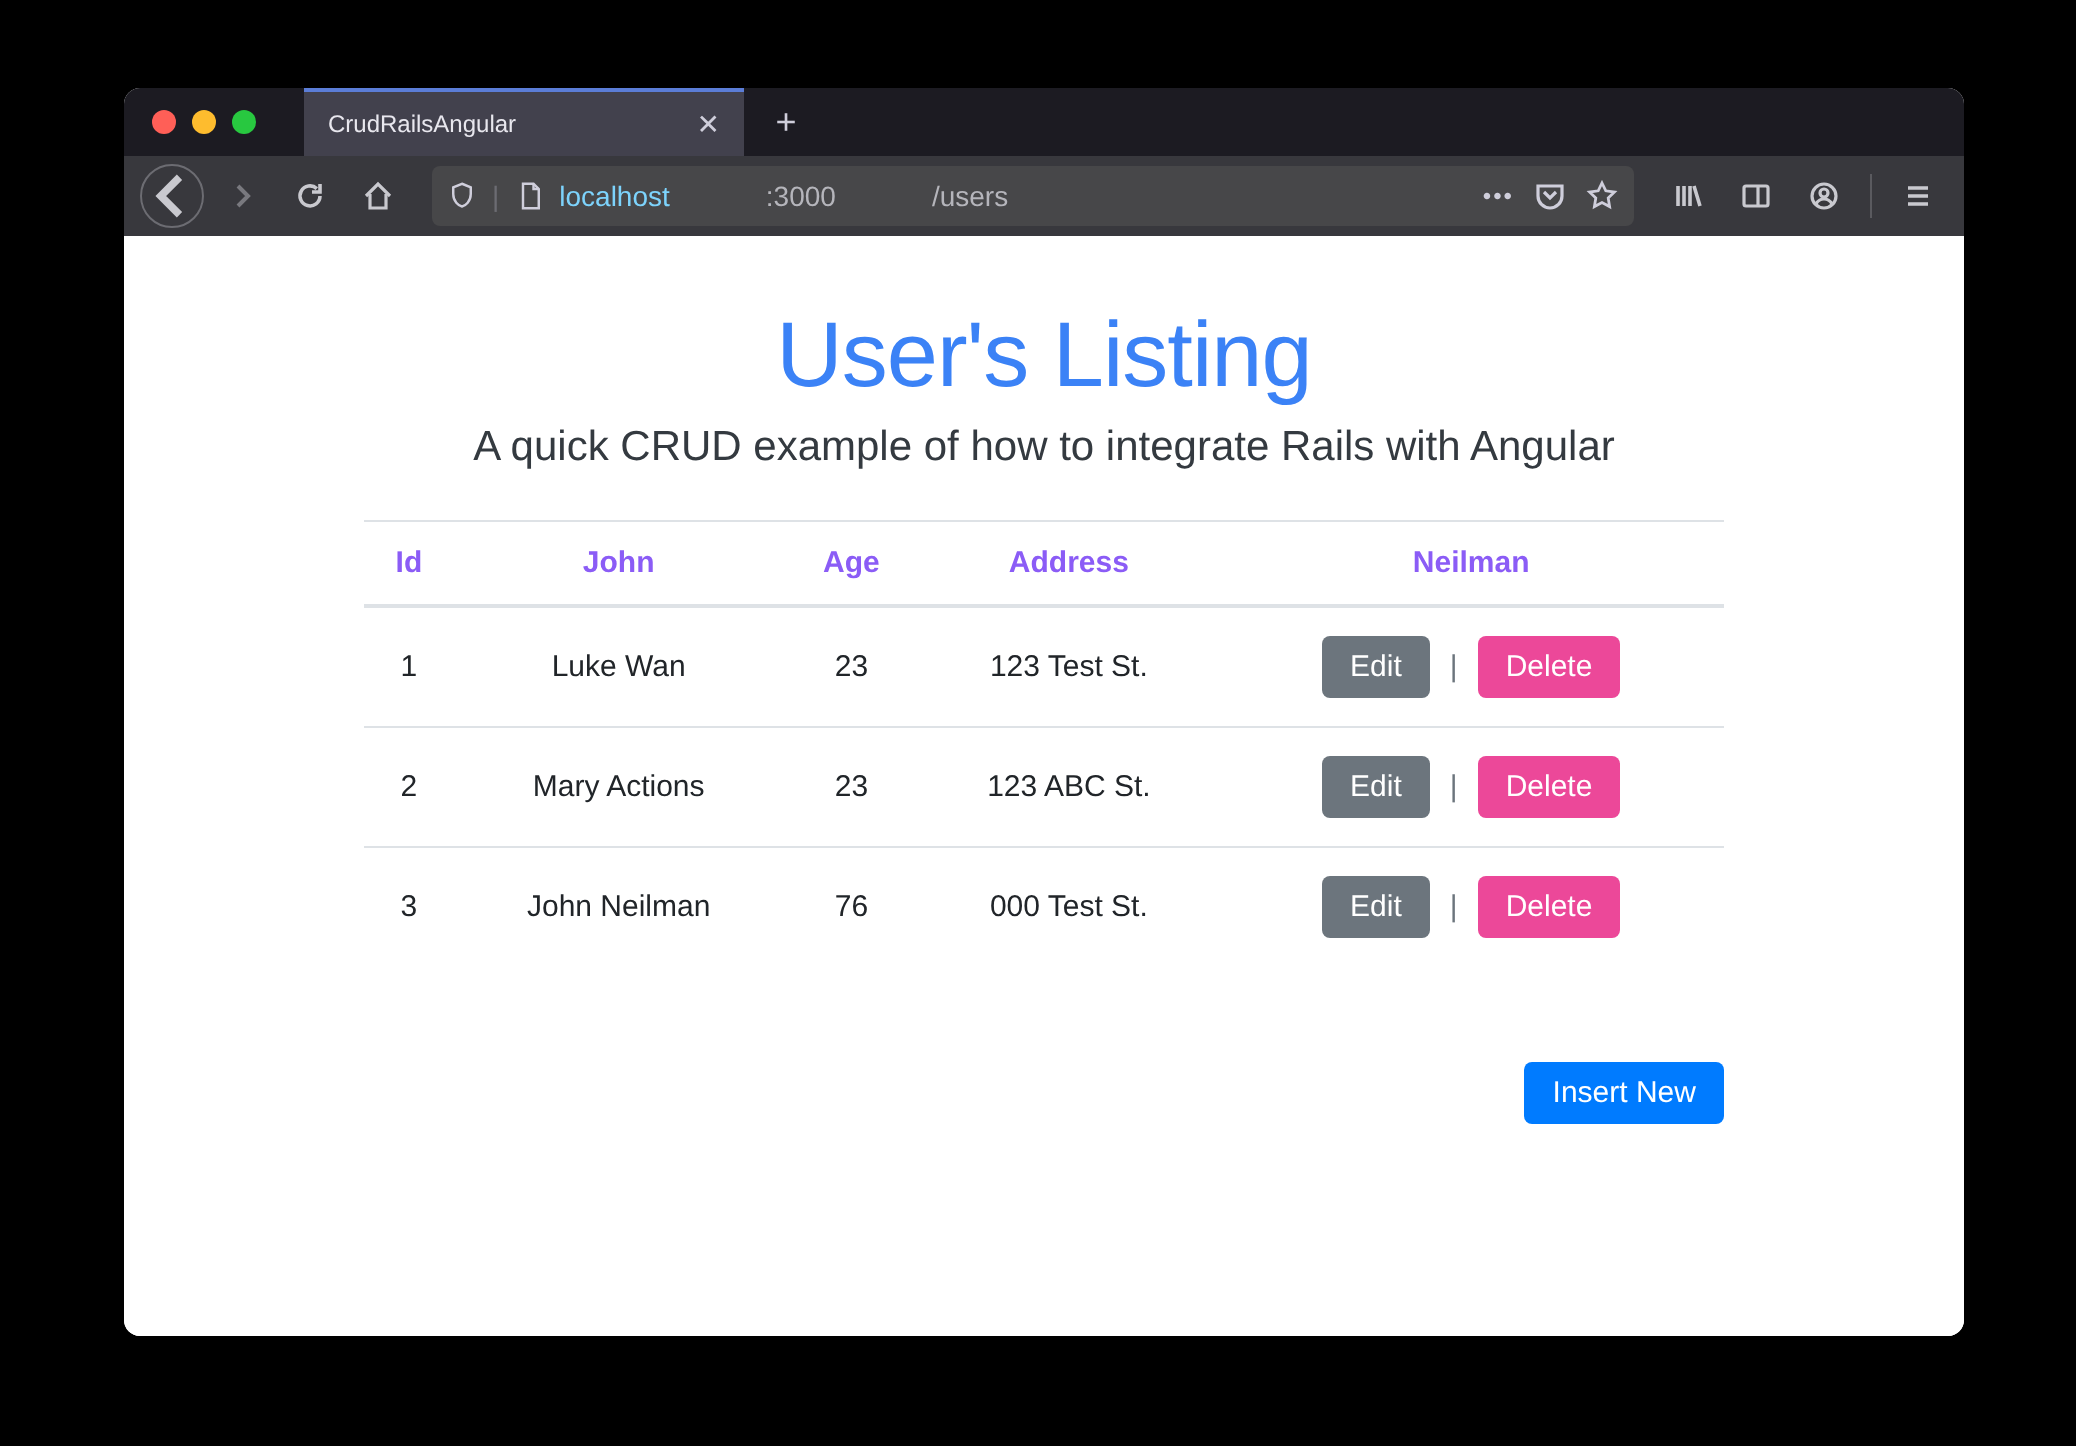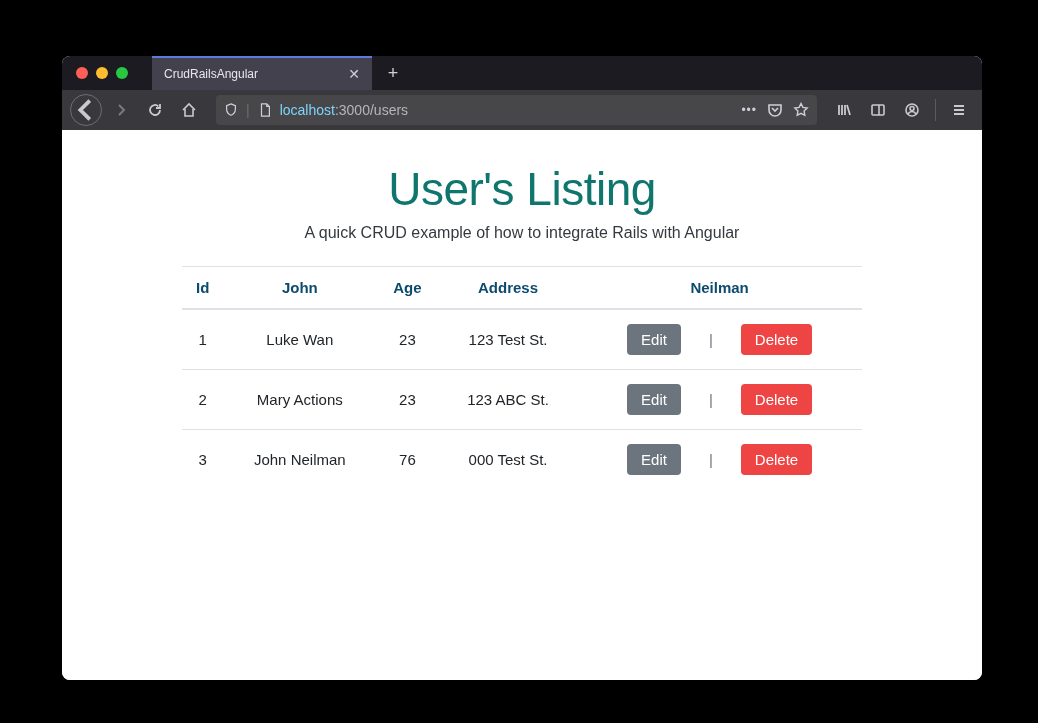--- a/index.html
+++ b/index.html
@@ -6,21 +6,21 @@
     body {
       background: #000;
       width: 1038px;
       height: 723px;
       font-family: -apple-system, BlinkMacSystemFont, "Segoe UI", Helvetica, Arial, sans-serif;
       overflow: hidden;
     }
     .window {
       position: absolute;
       left: 62px;
-      top: 56px;
+      top: 44px;
       width: 920px;
       height: 624px;
       background: #fff;
       border-radius: 8px;
       overflow: hidden;
       box-shadow: 0 10px 40px rgba(0,0,0,0.5);
     }
     .tabbar {
       height: 34px;
       background: #1c1b22;
@@ -83,21 +83,21 @@
       align-items: center;
       padding: 0 8px;
       gap: 8px;
       color: #e2e2e6;
       font-size: 14px;
     }
     .urlbar .lock-area { display:flex; align-items:center; gap:8px; color:#cfcedb; }
     .urlbar .lock-area svg { width:14px; height:14px; }
     .urlbar .sep { color:#6c6c72; }
     .urlbar .url-host { color:#7dd3fc; font-weight:500; }
-    .urlbar .url-path { color:#b5b5bb; }
+    .urlbar .url-path { color:#b5b5bb;padding-left:48px; }
     .urlbar .spacer { flex:1; }
     .urlbar .right-icons { display:flex; align-items:center; gap:10px; color:#cfcedb; }
     .right-tools { display:flex; align-items:center; gap:4px; }
     .right-tools .nav-btn { width:30px; }
     .divider-v { width:1px; height:22px; background:#5a5a5f; margin:0 4px; }
 
     .content {
       background:#fff;
       height: calc(100% - 74px);
       overflow: auto;
@@ -106,54 +106,54 @@
       max-width: 700px;
       margin: 0 auto;
       padding: 32px 10px 40px;
       text-align: center;
       color: #212529;
     }
     h1 {
       font-size: 46px;
       font-weight: 400;
       letter-spacing: -0.5px;
-      color: #0f766e;
+      color: #3b82f6;
       margin-bottom: 8px;
     }
     .subtitle {
-      font-size: 16px;
+      font-size: 21px;
       color: #343a40;
       margin-bottom: 24px;
       font-weight: 400;
     }
     table {
       width: 100%;
       border-collapse: collapse;
       font-size: 15px;
     }
     thead th {
       border-top: 1px solid #dee2e6;
       border-bottom: 2px solid #dee2e6;
       padding: 12px 8px;
       font-weight: 700;
-      color: #0c4a6e;
+      color: #8b5cf6;
     }
     tbody td {
       border-top: 1px solid #dee2e6;
       padding: 14px 8px;
       vertical-align: middle;
       color: #212529;
     }
-    .actions-cell { display:flex; align-items:center; justify-content:center; gap:28px; }
+    .actions-cell { display:flex; align-items:center; justify-content:center; gap:10px; }
     .btn {
       display:inline-flex; align-items:center; justify-content:center;
       padding: 7px 14px; font-size: 15px; border-radius: 4px; color:#fff; border:none; cursor:pointer;
     }
     .btn-secondary { background:#6c757d; }
-    .btn-danger { background:#ef4444; }
+    .btn-danger { background:#ec4899; }
     .btn-primary { background:#007bff; }
     .pipe { color:#6c757d; font-size:15px; }
     .footer-actions { text-align: right; margin-top: 48px; padding-right: 0; }
   </style>
 </head>
 <body>
 
 <div class="window">
 
   <div class="tabbar">
@@ -299,16 +299,19 @@
               <div class="actions-cell">
                 <button class="btn btn-secondary">Edit</button>
                 <span class="pipe">|</span>
                 <button class="btn btn-danger">Delete</button>
               </div>
             </td>
           </tr>
         </tbody>
       </table>
 
+      <div class="footer-actions">
+        <button class="btn btn-primary">Insert New</button>
+      </div>
     </div>
   </div>
 
 </div>
 
 </body></html>

